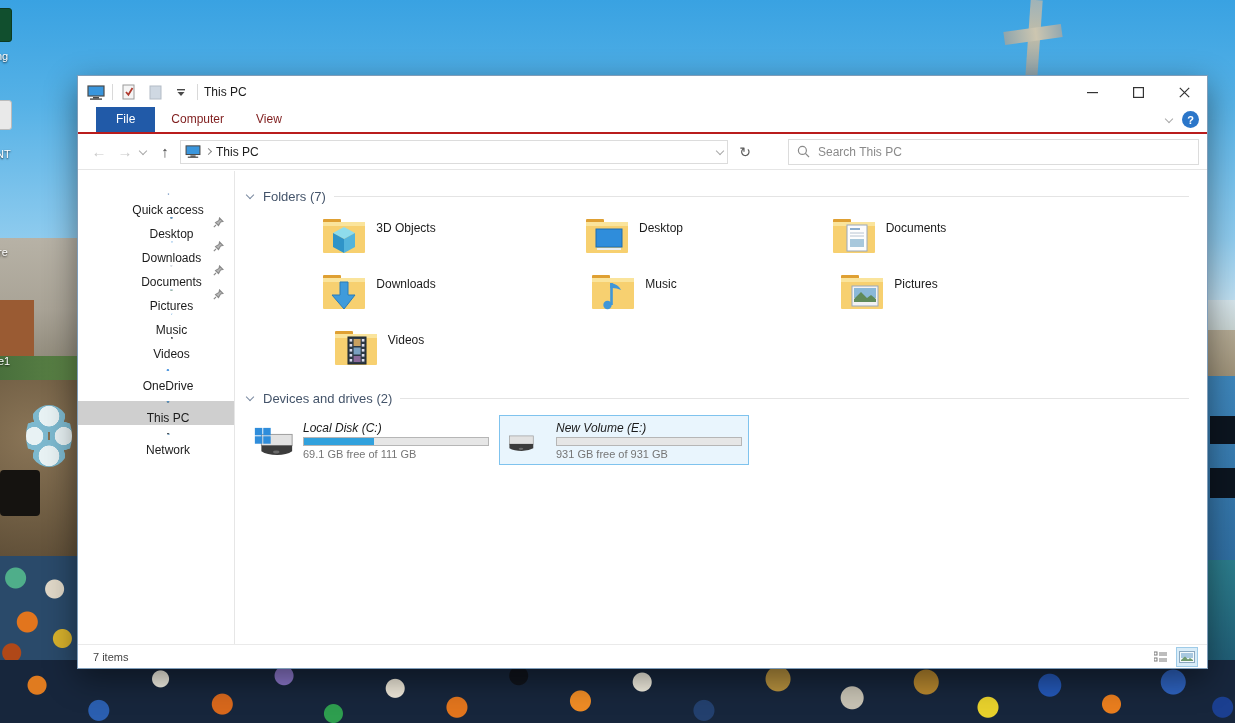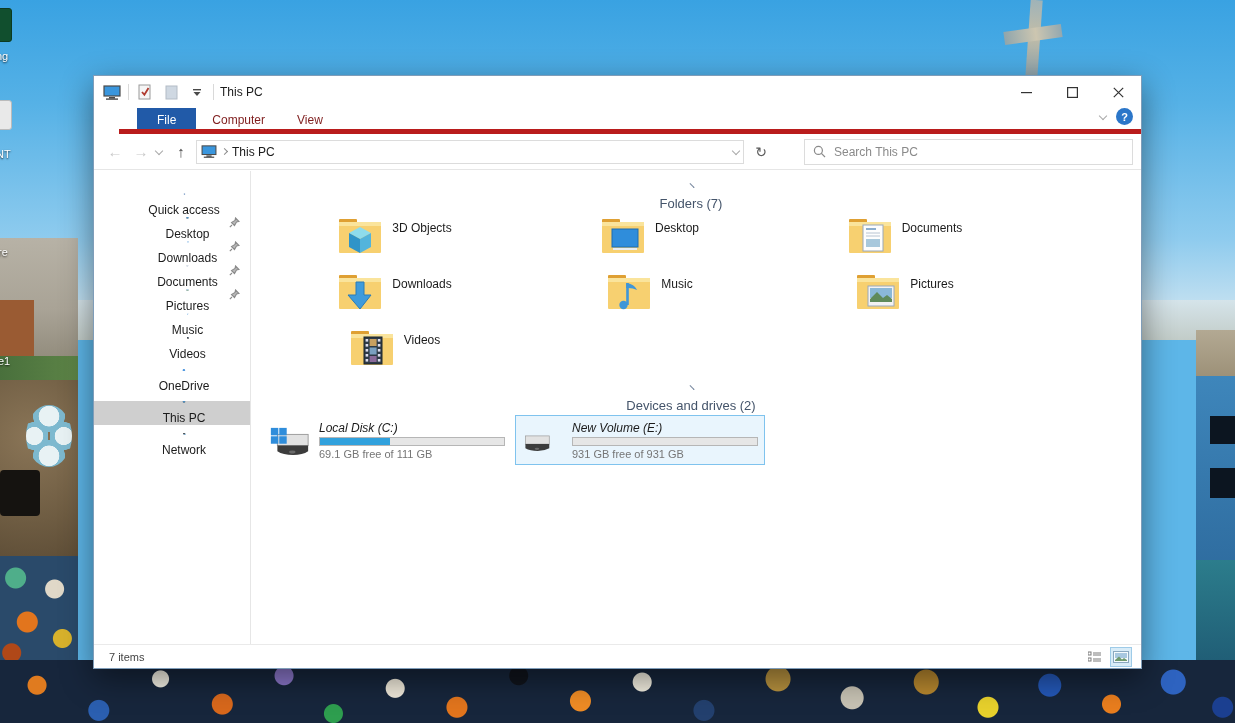--- a/index.html
+++ b/index.html
@@ -60,31 +60,31 @@
       radial-gradient(circle at 15% 88%, #b04818 0 9px, transparent 10px); }
   .cross-statue { position:absolute; left:1002px; top:0; width:60px; height:78px; }
   .cross-v { position:absolute; left:26px; top:0; width:12px; height:78px; background:linear-gradient(180deg,#9fb3b8,#c2bda8 45%,#8ba3ae); transform:rotate(4deg); }
   .cross-h { position:absolute; left:2px; top:28px; width:58px; height:13px; background:linear-gradient(90deg,#8fa5ac,#cdc6b0 55%,#93a8b0); transform:rotate(-8deg); }
 
   
   .dt-ico { position:absolute; color:#fff; font-size:11px; text-shadow:0 1px 2px rgba(0,0,0,.8); }
   .dt-ico .box { border-radius:3px; }
 
   
-  .window { position:absolute; left:93px; top:75px; width:1049px; height:594px; background:#fff;
+  .window { position:absolute; left:77px; top:75px; width:1131px; height:594px; background:#fff;
             border:1px solid #7f9db9; box-shadow:0 10px 30px rgba(0,0,0,.45); }
   .titlebar { height:32px; display:flex; align-items:center; }
   .qat { display:flex; align-items:center; gap:6px; padding-left:8px; }
   .sep { width:1px; height:16px; background:#d9d9d9; }
   .qat-btn { width:20px; height:18px; display:flex; align-items:center; justify-content:center; }
   .title-text { font-size:12px; color:#1b1b1b; margin-left:6px; }
   .caption-btns { margin-left:auto; display:flex; height:32px; }
   .cap { width:46px; height:32px; display:flex; align-items:center; justify-content:center; font-size:14px; color:#333; }
 
-  .tabs { height:26px; display:flex; border-bottom:5px solid #b91c1c; position:relative;margin-left:25px; }
+  .tabs { height:26px; display:flex; align-items:flex-end; border-bottom:2px solid #b91c1c; position:relative; }
   .tab { font-size:12px; padding:5px 16px 6px; color:#7f1d1d; }
   .tab.file { background:#215aa8; color:#fff; margin-left:18px; padding:5px 20px 6px; }
   .ribbon-right { position:absolute; right:8px; bottom:4px; display:flex; align-items:center; gap:10px; }
   .help-btn { width:17px; height:17px; border-radius:50%; background:#2b76c9; color:#fff; font-size:11px; font-weight:bold;
               display:flex; align-items:center; justify-content:center; }
 
   .navbar { height:36px; display:flex; align-items:center; padding:0 8px 0 10px; gap:4px; border-bottom:1px solid #e6e6e6; }
   .nav-arrow { font-size:15px; width:22px; text-align:center; }
   .disabled { color:#c9c9c9; }
   .enabled { color:#4a4a4a; }
@@ -100,21 +100,21 @@
 
   .body { position:absolute; top:95px; bottom:24px; left:0; right:0; display:flex; }
   .sidebar { width:157px; border-right:1px solid #e6e6e6; padding-top:22px; overflow:hidden; }
   .side-item { height:24px; display:flex; align-items:center; gap:8px; padding-left:24px; font-size:12px; color:#1b1b1b; position:relative;flex-direction:column; }
   .side-item.child { padding-left:31px; }
   .side-item.selected { background:#cfcfcf; }
   .side-item .pin { position:absolute; right:10px; }
   .gap8 { height:8px; }
 
   .content { flex:1; padding:14px 18px 0 8px; position:relative; }
-  .group-header { display:flex; align-items:center; gap:8px; font-size:13px; color:#44546a; height:22px; margin-bottom:2px;flex-direction:column; }
+  .group-header { display:flex; align-items:center; gap:8px; font-size:13px; color:#44546a; height:22px; margin-bottom:2px; }
   .group-header .hline { flex:1; height:1px; background:#e4e4e4; }
   .gh-chev { width:6px; height:6px; border-right:1.4px solid #7a8aa0; border-bottom:1.4px solid #7a8aa0; transform:rotate(45deg); margin:0 2px 2px 4px; }
 
   .tile-grid { display:flex; flex-wrap:wrap; width:770px; margin-left:8px; padding-top:6px; }
   .tile { width:255px; height:56px; display:flex; gap:9px;justify-content:center; }
   .tile-label { font-size:12px; color:#1b1b1b; padding-top:6px; }
 
   .drive-grid { display:flex; margin-left:3px; padding-top:4px; }
   .drive-tile { width:250px; height:50px; display:flex; gap:9px; padding:4px 6px; border:1px solid transparent; margin-right:3px; }
   .drive-tile.selected { border:1px solid #7fc3ee; background:#e9f5fd;gap:20px; }

